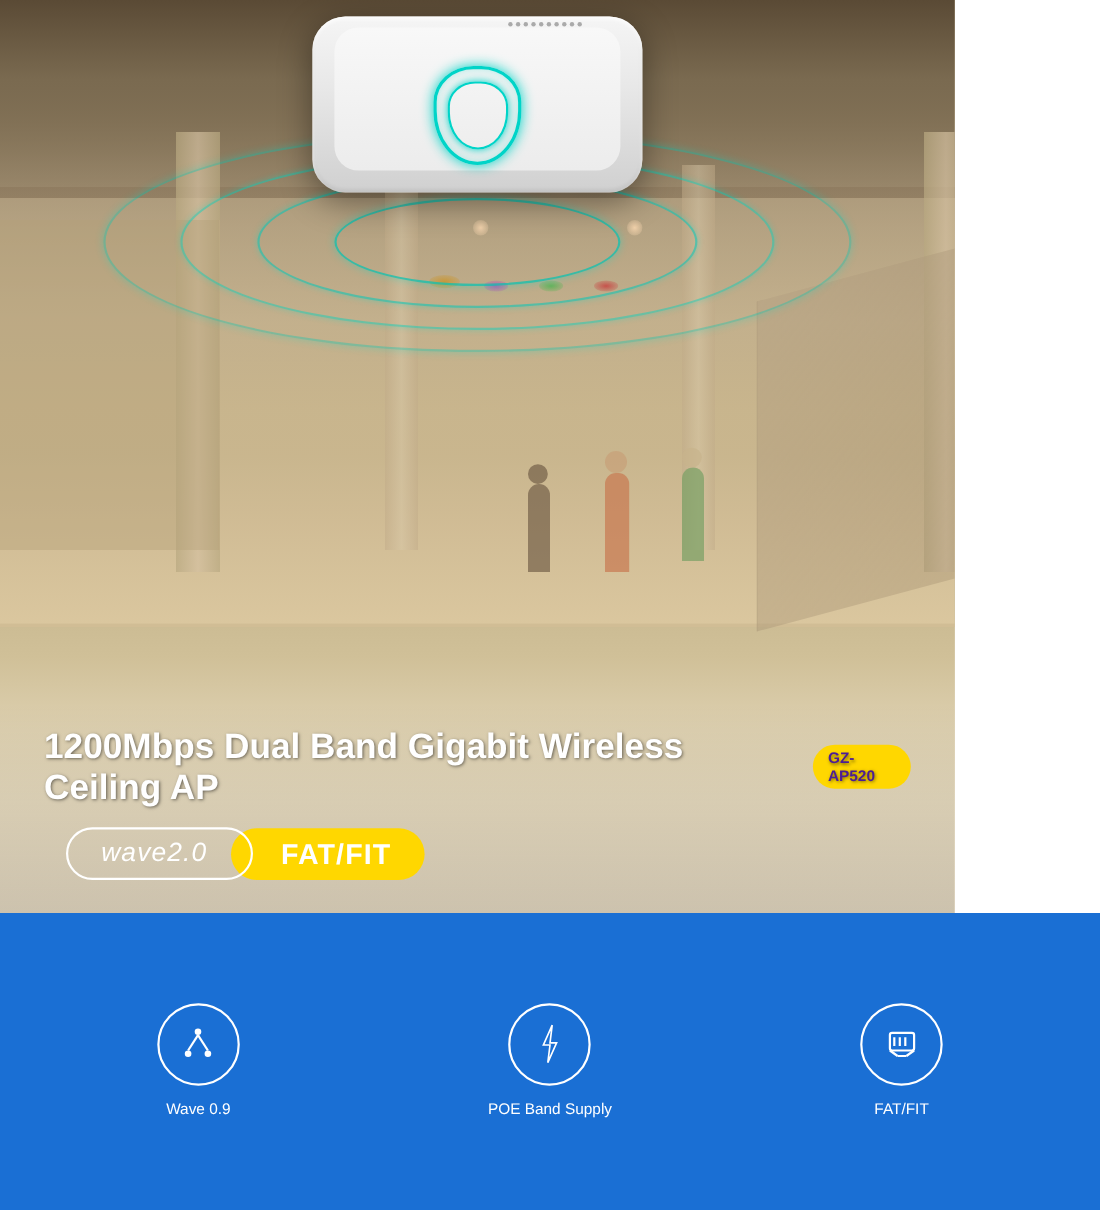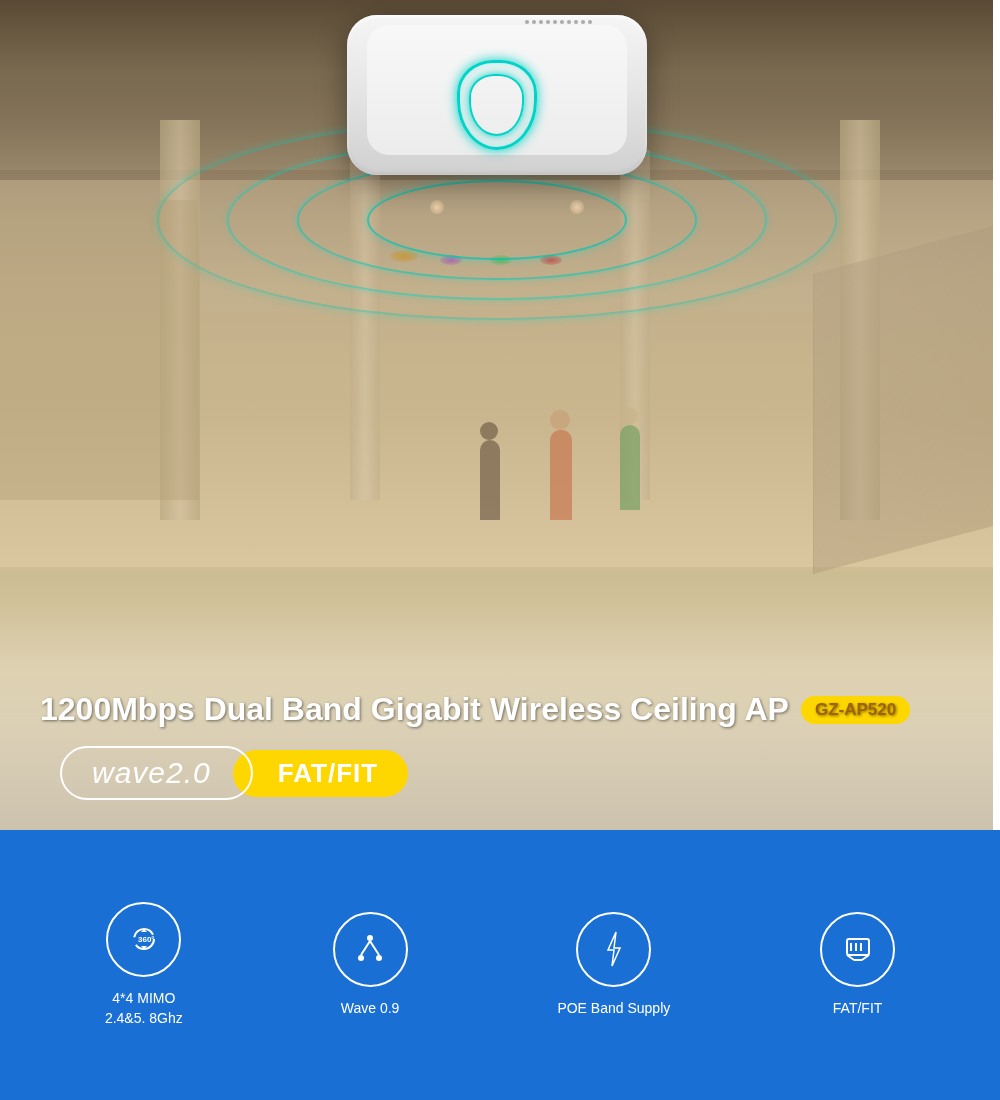--- a/index.html
+++ b/index.html
@@ -6,21 +6,21 @@
     body {
       width: 1000px;
       height: 1100px;
       overflow: hidden;
       font-family: Arial, sans-serif;
     }
 
     
     .top-section {
       position: relative;
-      width: 993px;
+      width: 868px;
       height: 830px;
       background: linear-gradient(
         180deg,
         #c8b89a 0%,
         #b8a88a 10%,
         #c0aa90 20%,
         #d4c0a0 30%,
         #c8b090 40%,
         #baa080 50%,
         #c8b898 60%,
@@ -199,40 +199,40 @@
       color: white;
       text-shadow: 1px 1px 3px rgba(0,0,0,0.5);
       margin-bottom: 18px;
       display: flex;
       align-items: center;
       gap: 12px;
     }
 
     .model-badge {
       background: #ffd700;
-      color: #a16207;
-      font-size: 17px;
+      color: #4c1d95;
+      font-size: 14px;
       font-weight: bold;
       padding: 4px 14px;
       border-radius: 20px;
       display: inline-block;
     }
 
     .feature-badges {
       display: flex;
       gap: 0;
       align-items: center;
       margin-left: 20px;
     }
 
     .badge-wave {
       border: 2.5px solid white;
       border-radius: 30px;
       padding: 8px 40px 8px 30px;
-      font-size: 30px;
+      font-size: 24px;
       font-style: italic;
       color: white;
       font-weight: 300;
       letter-spacing: 1px;
       background: transparent;
       margin-right: -20px;
       position: relative;
       z-index: 1;
     }
 
@@ -369,33 +369,20 @@
     <div class="feature-badges">
       <div class="badge-wave">wave2.0</div>
       <div class="badge-fat-fit">FAT/FIT</div>
     </div>
   </div>
 </div>
 
 <div class="bottom-bar">
 
 
-  <div class="feature-item">
-    <div class="feature-icon">
-      <svg width="42" height="42" viewBox="0 0 42 42">
-
-        <circle cx="21" cy="21" r="10" stroke="white" stroke-width="2" fill="none" stroke-dasharray="25 8"></circle>
-        <text x="15" y="24" fill="white" font-size="8" font-family="Arial" font-weight="bold">360°</text>
-
-        <path d="M21 11 L24 14 L18 14 Z" fill="white"></path>
-        <path d="M21 31 L18 28 L24 28 Z" fill="white"></path>
-      </svg>
-    </div>
-    <span class="feature-label">4*4 MIMO<br>2.4&amp;5. 8Ghz</span>
-  </div>
 
   <div class="feature-item">
     <div class="feature-icon">
       <svg width="38" height="38" viewBox="0 0 38 38">
 
         <circle cx="19" cy="8" r="3" fill="white"></circle>
         <circle cx="10" cy="28" r="3" fill="white"></circle>
         <circle cx="28" cy="28" r="3" fill="white"></circle>
         <line x1="19" y1="11" x2="10" y2="25" stroke="white" stroke-width="2"></line>
         <line x1="19" y1="11" x2="28" y2="25" stroke="white" stroke-width="2"></line>

